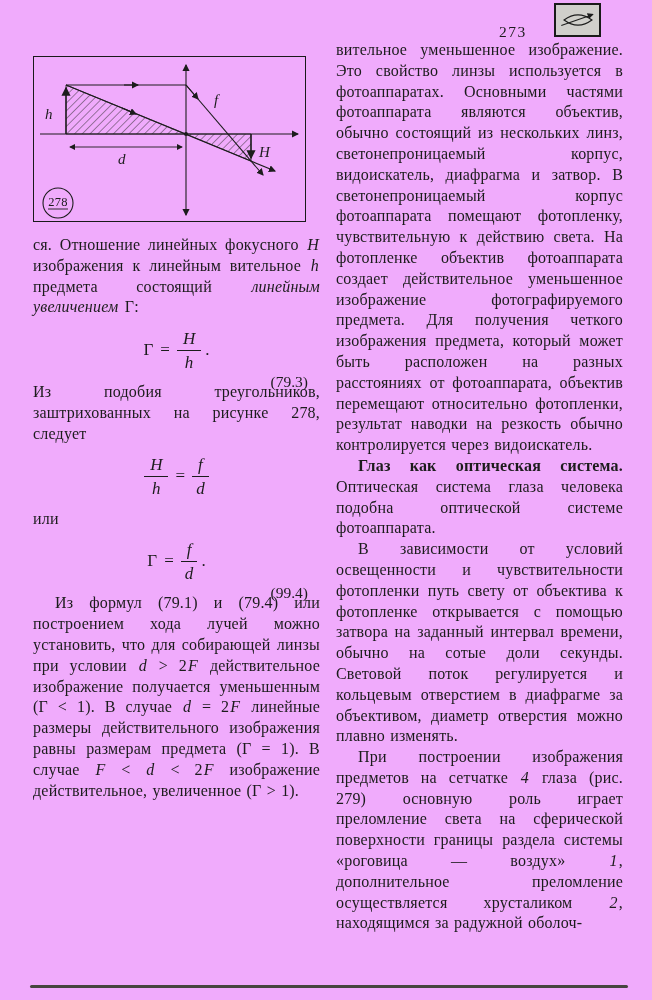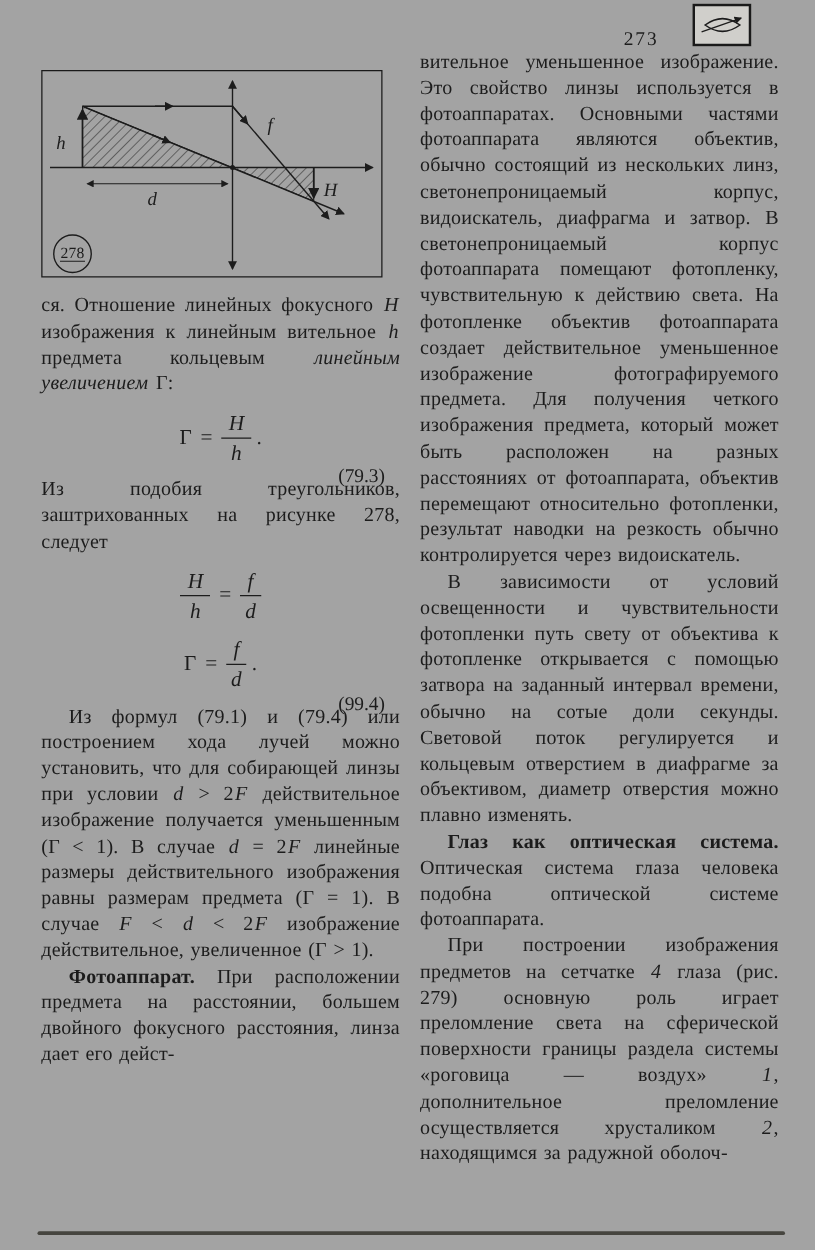--- a/index.html
+++ b/index.html
@@ -1,17 +1,17 @@
 <!DOCTYPE html>
 <html lang="ru"><head>
 <meta charset="utf-8">
 <style>
   html,body{margin:0;padding:0;}
   body{background:#b9b8b5;font-family:"Liberation Serif",serif;}
-  .page{position:relative;width:652px;height:1000px;background:#a3a3a3;overflow:hidden;color:#1c1c1c;}
+  .page{position:relative;width:652px;height:1000px;background:#f0abfc;overflow:hidden;color:#1c1c1c;}
   .page-number{position:absolute;top:23px;left:499px;font-size:15.5px;letter-spacing:1.5px;}
   .logo-box{position:absolute;top:3px;left:554px;width:47px;height:34px;border:2.5px solid #1a1a1a;background:#d0cfcb;display:flex;align-items:center;justify-content:center;box-sizing:border-box;}
   .columns{position:absolute;top:40px;left:33px;display:flex;gap:16px;}
   .col{width:287px;font-size:16px;line-height:20.8px;text-align:justify;letter-spacing:0.2px;word-spacing:1px;}
   .col p{margin:0;}
   .ind{text-indent:22px;}
   .run-b{font-weight:bold;}
   .run-i{font-style:italic;padding:0 1px;}
   .figure-box{width:271px;height:164px;border:1.6px solid #1a1a1a;margin:16px 0 13px 0;box-sizing:content-box;}
   .fig-svg{display:block;width:271px;height:164px;}
@@ -80,21 +80,21 @@
             <line x1="14" y1="152" x2="34" y2="152" stroke-width="0.9"></line>
           </g>
           <text class="fig-label" x="11" y="62">h</text>
           <text class="fig-label" x="84" y="107">d</text>
           <text class="fig-label" x="180" y="48">f</text>
           <text class="fig-label" x="225" y="100">H</text>
           <text class="fig-num" x="24" y="149" text-anchor="middle">278</text>
         </svg>
       </div>
 
-      <p><span>ся. Отношение линейных фокусного </span><span class="run-i">H</span><span> изображения к линейным вительное </span><span class="run-i">h</span><span> предмета кольцевым </span><span class="run-i">линейным увеличением</span><span> Г:</span></p>
+      <p><span>ся. Отношение линейных фокусного </span><span class="run-i">H</span><span> изображения к линейным вительное </span><span class="run-i">h</span><span> предмета состоящий </span><span class="run-i">линейным увеличением</span><span> Г:</span></p>
 
       <div class="equation">
         <span class="eq-body">
           <span class="eq-gamma">Г</span>
           <span class="eq-rel">=</span>
           <span class="frac">
             <span class="num">H</span>
             <span class="den">h</span>
           </span>
           <span class="eq-tail">.</span>
@@ -111,41 +111,41 @@
             <span class="den">h</span>
           </span>
           <span class="eq-rel">=</span>
           <span class="frac">
             <span class="num">f</span>
             <span class="den">d</span>
           </span>
         </span>
       </div>
 
+      <p class="or-line">или</p>
 
       <div class="equation">
         <span class="eq-body">
           <span class="eq-gamma">Г</span>
           <span class="eq-rel">=</span>
           <span class="frac">
             <span class="num">f</span>
             <span class="den">d</span>
           </span>
           <span class="eq-tail">.</span>
         </span>
         <span class="eq-tag">(99.4)</span>
       </div>
 
       <p class="ind"><span>Из формул (79.1) и (79.4) или построением хода лучей можно установить, что для собирающей линзы при условии </span><span class="run-i">d</span><span> &gt; 2</span><span class="run-i">F</span><span> действительное изображение получается уменьшенным (Г &lt; 1). В случае </span><span class="run-i">d</span><span> = 2</span><span class="run-i">F</span><span> линейные размеры действительного изображения равны размерам предмета (Г = 1). В случае </span><span class="run-i">F</span><span> &lt; </span><span class="run-i">d</span><span> &lt; 2</span><span class="run-i">F</span><span> изображение действительное, увеличенное (Г &gt; 1).</span></p>
-      <p class="ind"><span class="run-b">Фотоаппарат.</span><span> При расположении предмета на расстоянии, большем двойного фокусного расстояния, линза дает его дейст-</span></p>
     </div>
 
     <div class="col">
       <p><span>вительное уменьшенное изображение. Это свойство линзы используется в фотоаппаратах. Основными частями фотоаппарата являются объектив, обычно состоящий из нескольких линз, светонепроницаемый корпус, видоискатель, диафрагма и затвор. В светонепроницаемый корпус фотоаппарата помещают фотопленку, чувствительную к действию света. На фотопленке объектив фотоаппарата создает действительное уменьшенное изображение фотографируемого предмета. Для получения четкого изображения предмета, который может быть расположен на разных расстояниях от фотоаппарата, объектив перемещают относительно фотопленки, результат наводки на резкость обычно контролируется через видоискатель.</span></p>
+      <p class="ind"><span class="run-b">Глаз как оптическая система.</span><span> Оптическая система глаза человека подобна оптической системе фотоаппарата.</span></p>
       <p class="ind"><span>В зависимости от условий освещенности и чувствительности фотопленки путь свету от объектива к фотопленке открывается с помощью затвора на заданный интервал времени, обычно на сотые доли секунды. Световой поток регулируется и кольцевым отверстием в диафрагме за объективом, диаметр отверстия можно плавно изменять.</span></p>
-      <p class="ind"><span class="run-b">Глаз как оптическая система.</span><span> Оптическая система глаза человека подобна оптической системе фотоаппарата.</span></p>
       <p class="ind"><span>При построении изображения предметов на сетчатке </span><span class="run-i">4</span><span> глаза (рис. 279) основную роль играет преломление света на сферической поверхности границы раздела системы «роговица — воздух» </span><span class="run-i">1</span><span>, дополнительное преломление осуществляется хрусталиком </span><span class="run-i">2</span><span>, находящимся за радужной оболоч-</span></p>
     </div>
 
   </div>
 
   <div class="page-edge"></div>
 </div>
 
 </body></html>

